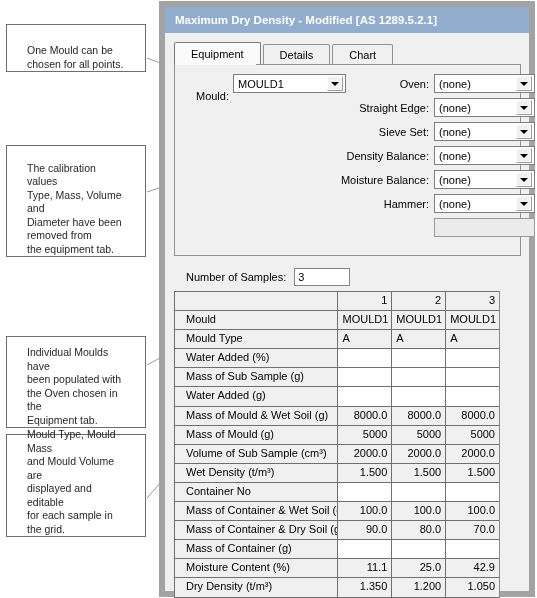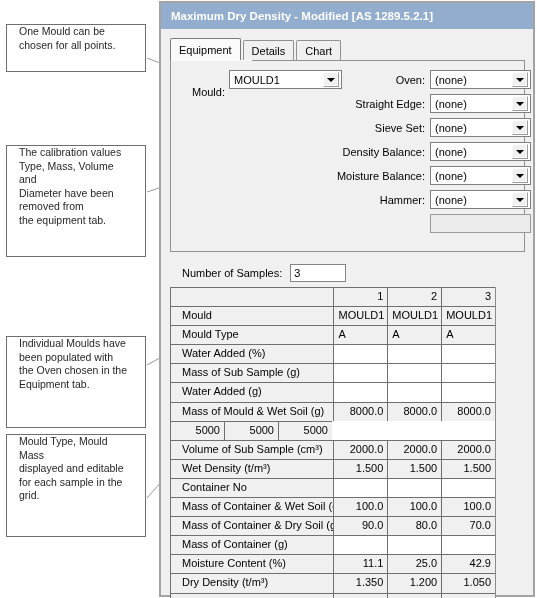--- a/index.html
+++ b/index.html
@@ -15,40 +15,40 @@
 
   
   .callout{
     position:absolute;
     border:1px solid #6e6e6e;
     background:#ffffff;
     box-sizing:border-box;
     font-size:10.5px;
     line-height:13.5px;
     color:#262626;
-    padding:0 12px;
+    padding:0 20px;
     display:flex;
-    align-items:flex-start;
+    align-items:flex-end;
   }
   .callout span{display:block;}
 
   .c1{left:6px;  top:24px;  width:140px; height:48px;}
   .c2{left:6px;  top:145px; width:140px; height:112px;}
   .c3{left:6px;  top:336px; width:140px; height:92px;}
   .c4{left:6px;  top:434px; width:140px; height:103px;}
 
   .connector{position:absolute;pointer-events:none;}
 
   
   .window{
     position:absolute;
     left:159px;top:1px;
     width:376px;height:596px;
     background:#f0f0f0;
-    border:2px solid #a3a3a3;
+    border:6px solid #a3a3a3;
     box-sizing:border-box;
   }
   .titlebar{
     height:26px;
     background:#92adcd;
     color:#ffffff;
     font-weight:bold;
     font-size:11.5px;
     display:flex;
     align-items:center;
@@ -60,21 +60,21 @@
   .tabstrip{
     position:relative;
     height:22px;
     margin:9px 0 0 9px;
     display:flex;
     align-items:flex-end;
   }
   .tab{
     height:20px;
     line-height:20px;
-    padding:0 8px;
+    padding:0 16px;
     font-size:11px;
     background:#f0f0f0;
     border:1px solid #919191;
     border-bottom:none;
     box-sizing:border-box;
     margin-right:2px;
     border-radius:2px 2px 0 0;
     color:#000;
   }
   .tab.active{
@@ -220,20 +220,21 @@
     <span>Individual Moulds have</span>
     <span>been populated with</span>
     <span>the Oven chosen in the</span>
     <span>Equipment tab.</span>
   </div>
 </div>
 
 <div class="callout c4">
   <div>
     <span>Mould Type, Mould Mass</span>
+    <span>and Mould Volume are</span>
     <span>displayed and editable</span>
     <span>for each sample in the grid.</span>
   </div>
 </div>
 
 <svg class="connector" style="left:0;top:0;width:537px;height:598px;">
   <defs>
     <marker id="ah" markerWidth="9" markerHeight="9" refX="7" refY="4" orient="auto">
       <path d="M0,0 L8,4 L0,8 z" fill="#9a9a9a"></path>
     </marker>
@@ -370,20 +371,21 @@
           <div class="gcell gd num"></div>
           <div class="gcell gd num"></div>
         </div>
         <div class="grow">
           <div class="gcell gl">Mass of Mould &amp; Wet Soil (g)</div>
           <div class="gcell gd num filled">8000.0</div>
           <div class="gcell gd num filled">8000.0</div>
           <div class="gcell gd num filled">8000.0</div>
         </div>
         <div class="grow">
+          <div class="gcell gl">Mass of Mould (g)</div>
           <div class="gcell gd num filled">5000</div>
           <div class="gcell gd num filled">5000</div>
           <div class="gcell gd num filled">5000</div>
         </div>
         <div class="grow">
           <div class="gcell gl">Volume of Sub Sample (cm³)</div>
           <div class="gcell gd num filled">2000.0</div>
           <div class="gcell gd num filled">2000.0</div>
           <div class="gcell gd num filled">2000.0</div>
         </div>

